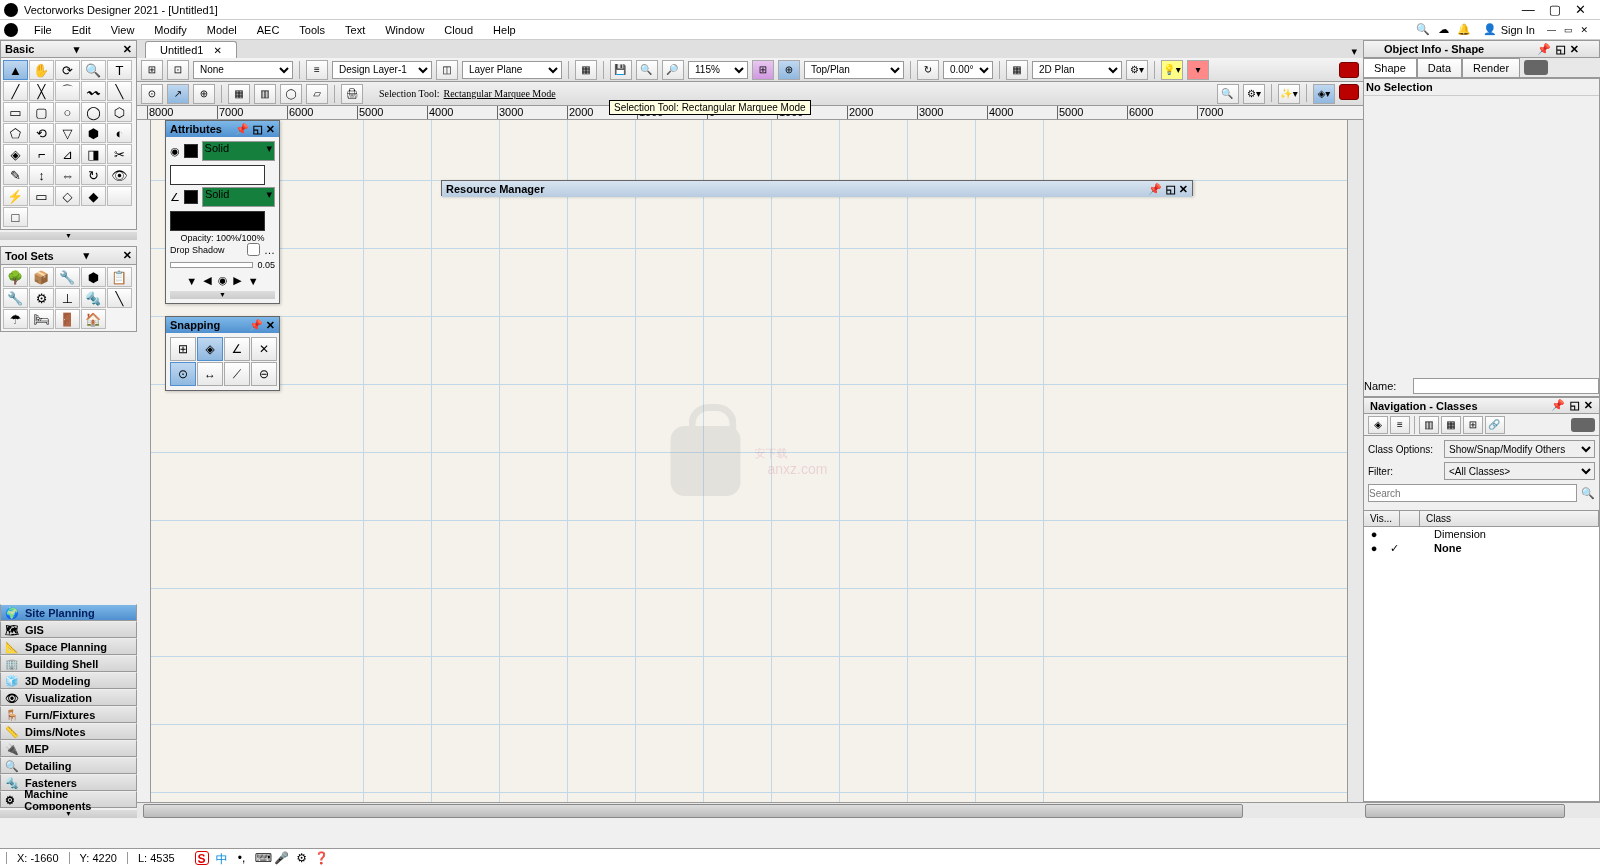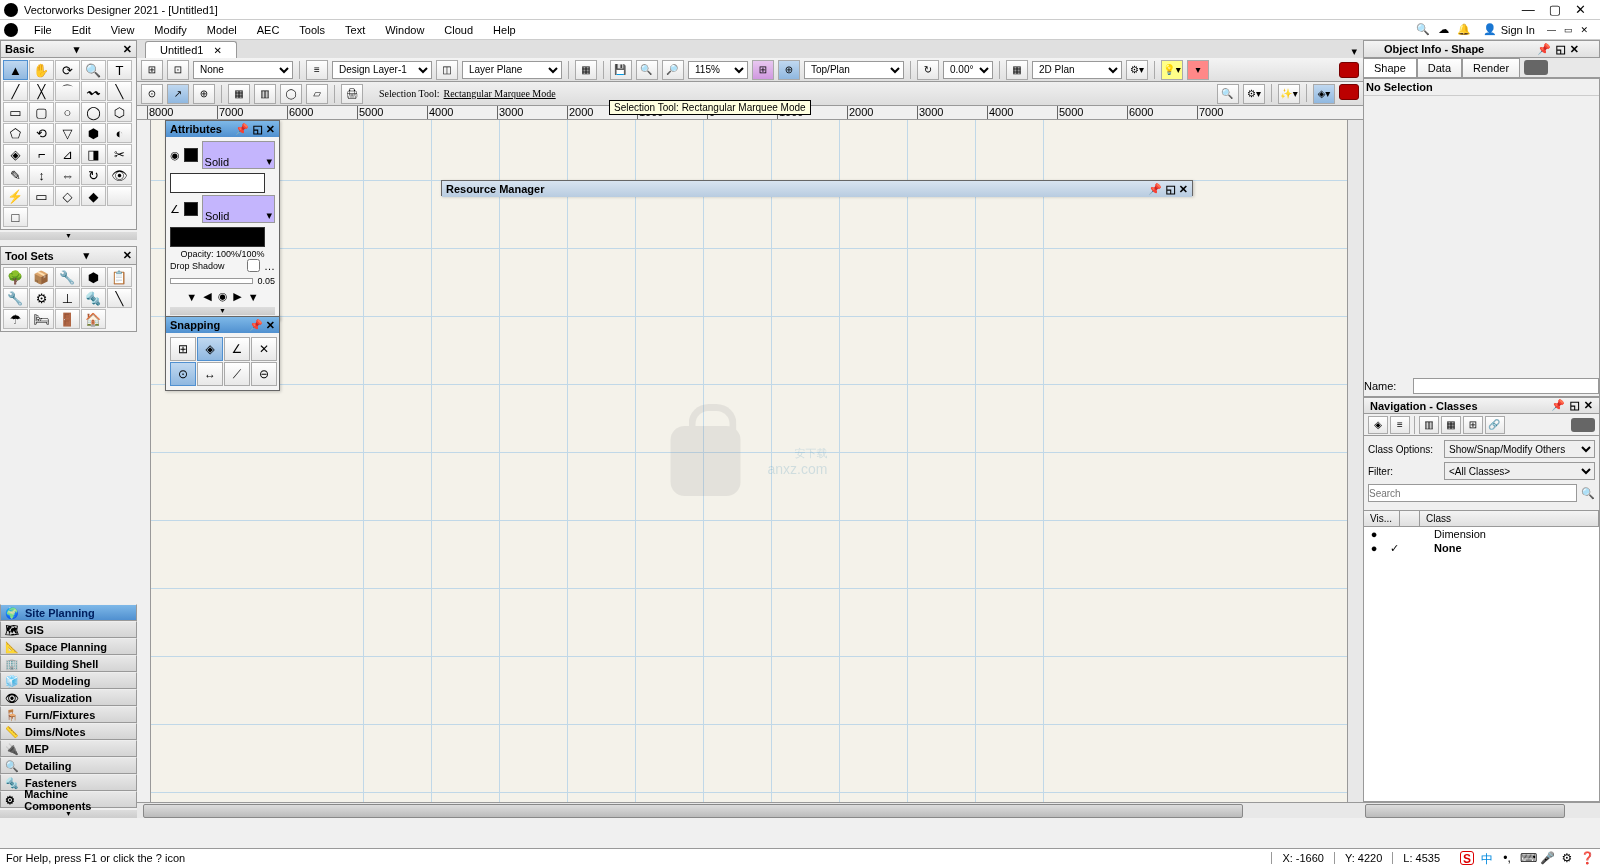--- a/index.html
+++ b/index.html
@@ -67,35 +67,35 @@
 .ruler-h { height: 14px; background: #f0f0f0; border-bottom: 1px solid #999; position: relative; overflow: hidden; font-size: 8px; }
 .ruler-h .tick { position: absolute; top: 0; height: 14px; border-left: 1px solid #666; padding-left: 1px; }
 .canvas-wrap { flex: 1; display: flex; position: relative; }
 .ruler-v { width: 14px; background: #f0f0f0; border-right: 1px solid #999; position: relative; font-size: 8px; writing-mode: vertical-rl; }
 .canvas { flex: 1; background: #f4f2ea; position: relative; overflow: hidden; }
 .grid-line-v { position: absolute; top: 0; bottom: 0; width: 1px; background: #c0d8e8; }
 .grid-line-h { position: absolute; left: 0; right: 0; height: 1px; background: #c0d8e8; }
 .watermark { position: absolute; top: 50%; left: 50%; transform: translate(-50%,-50%); opacity: 0.15; display: flex; align-items: center; gap: 14px; }
 .watermark .lock { width: 70px; height: 70px; background: #888; border-radius: 14px; position: relative; }
 .watermark .lock::before { content:''; position: absolute; top: -22px; left: 18px; width: 34px; height: 30px; border: 7px solid #888; border-bottom: none; border-radius: 20px 20px 0 0; }
-.watermark .text { font-size: 22px; color: #0369a1; text-align: right; }
+.watermark .text { font-size: 22px; color: #be185d; }
 .watermark .text .sub { font-size: 14px; margin-left: 13px; }
 
 .scrollbar-h { height: 16px; background: #e8e8e8; border-top: 1px solid #999; position: relative; }
 .scrollbar-h .thumb { position: absolute; height: 14px; top: 1px; background: linear-gradient(#ddd,#bbb); border: 1px solid #888; border-radius: 2px; }
 
 
 .float-panel { position: absolute; background: #f4f4f4; border: 1px solid #666; box-shadow: 1px 1px 3px rgba(0,0,0,0.2); }
 .float-panel .fp-header { height: 16px; background: linear-gradient(#7eb8e8,#5090d0); color: #000; font-weight: bold; display: flex; align-items: center; padding: 0 4px; font-size: 10px; }
 .float-panel .fp-header .controls { margin-left: auto; display: flex; gap: 3px; font-size: 9px; }
 .float-panel .fp-body { padding: 4px; }
 
 .attr-row { display: flex; align-items: center; gap: 4px; margin-bottom: 4px; }
 .attr-swatch { width: 14px; height: 14px; border: 1px solid #333; }
-.attr-select { flex: 1; height: 28px; border: 1px solid #999; background: #c4b5fd; padding: 0 2px; display: flex; align-items: flex-end; }
+.attr-select { flex: 1; height: 20px; border: 1px solid #999; background: #15803d; padding: 0 2px; display: flex; align-items: flex-start; }
 .attr-preview { width: 95px; height: 20px; border: 1px solid #333; margin: 2px 0; }
 
 .snap-grid { display: grid; grid-template-columns: repeat(4, 26px); gap: 1px; }
 .snap-btn { width: 26px; height: 24px; border: 1px solid #aaa; background: linear-gradient(#fff,#e8e8e8); cursor: pointer; display: flex; align-items: center; justify-content: center; font-size: 12px; }
 .snap-btn.active { background: linear-gradient(#c0d8f0,#90b8e0); border-color: #5090d0; }
 
 
 .rm-panel { position: absolute; left: 290px; top: 60px; width: 752px; height: 16px; }
 .rm-panel .fp-header { background: linear-gradient(#d8e4f0,#b8cce0); }
 
@@ -586,21 +586,20 @@
         <div class="td" style="padding-left:30px;font-weight:bold;">None</div>
       </div>
     </div>
     <div class="scrollbar-h">
         <div class="thumb" style="left:2px;width:200px;"></div>
       </div>
   </div>
 </div>
 
 <div class="statusbar">
-  <span class="status-text">For Help, press F1 or click the ? icon</span>
   <span class="coord">X: -1660</span>
   <span class="coord">Y: 4220</span>
   <span class="coord">L: 4535</span>
   <div class="tray">
     <span style="color:#d00;background:#fff;border:1px solid #d00;border-radius:3px;font-weight:bold;">S</span>
     <span style="color:#08d;">中</span>
     <span>•,</span>
     <span>⌨</span>
     <span>🎤</span>
     <span>⚙</span>

